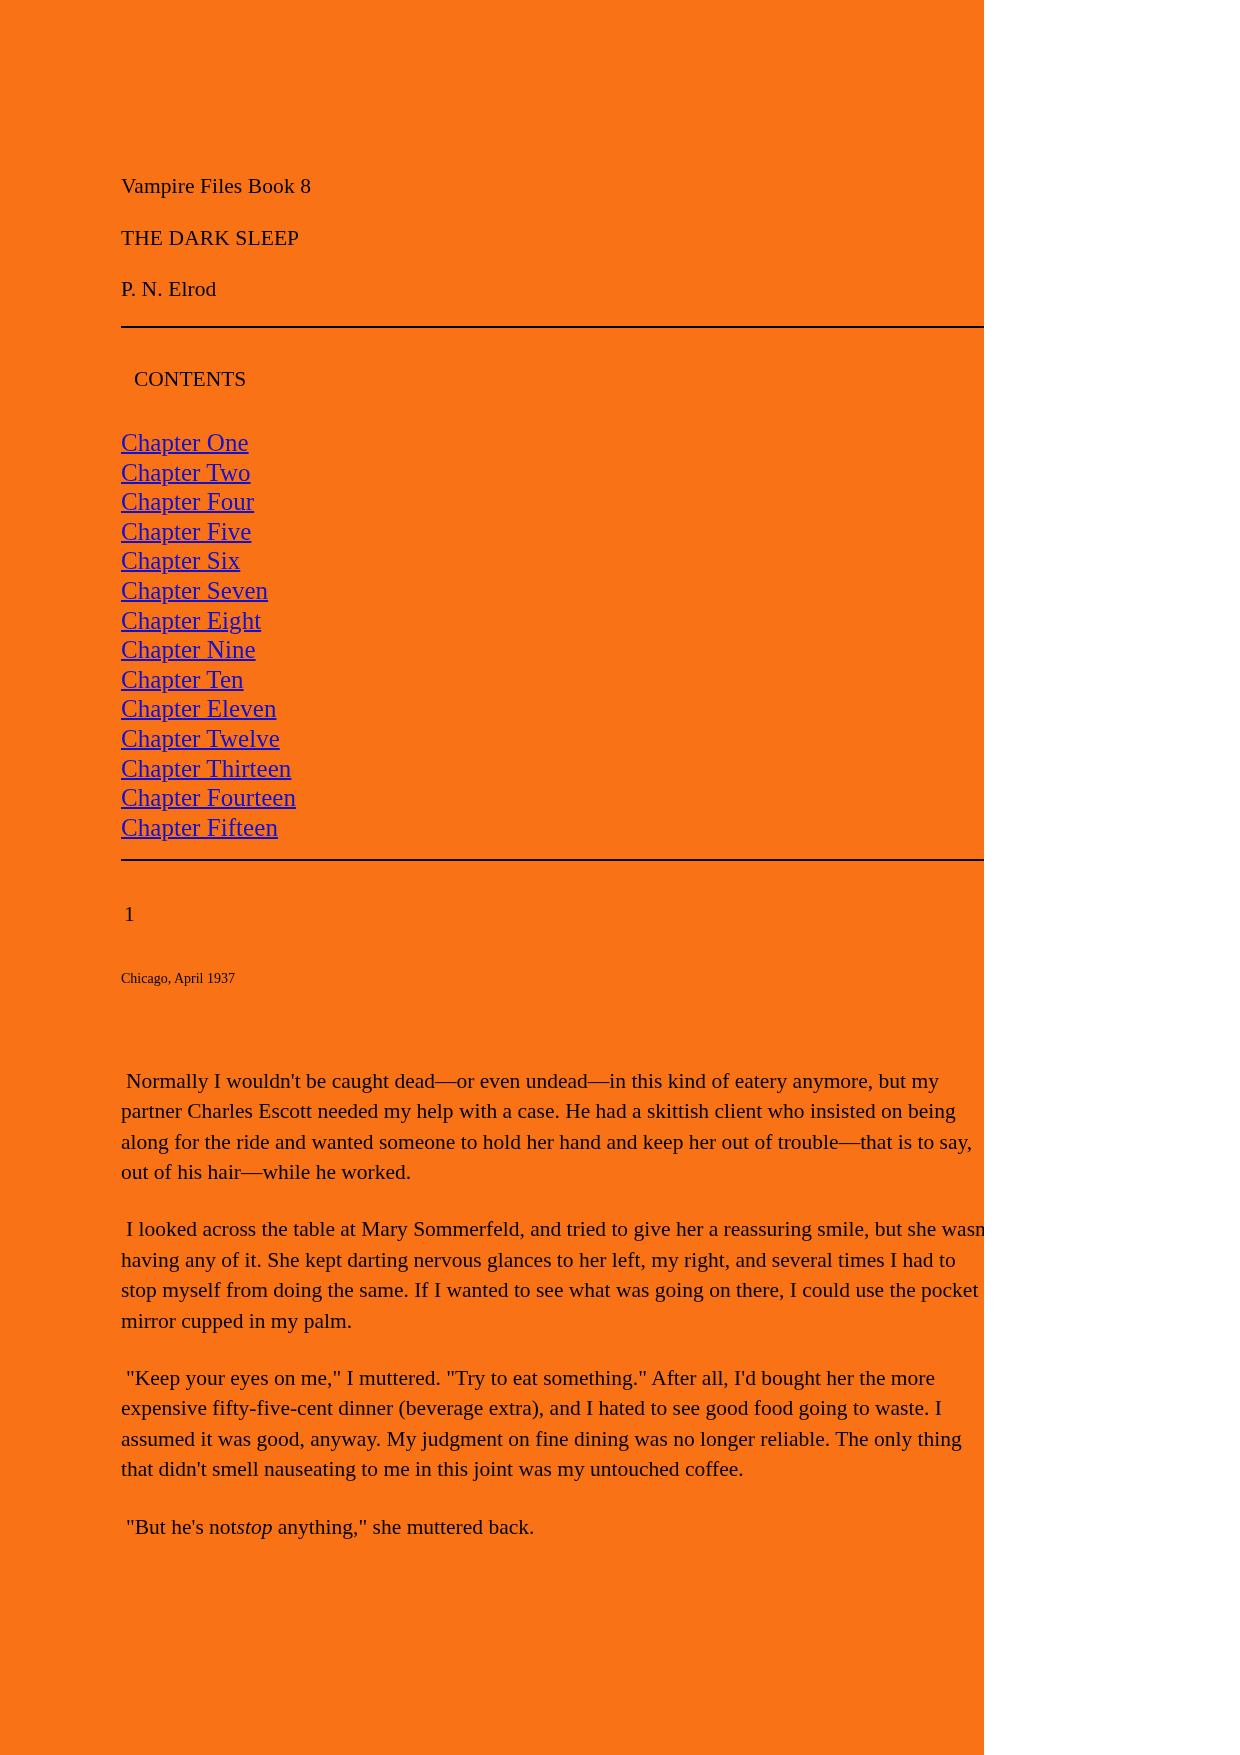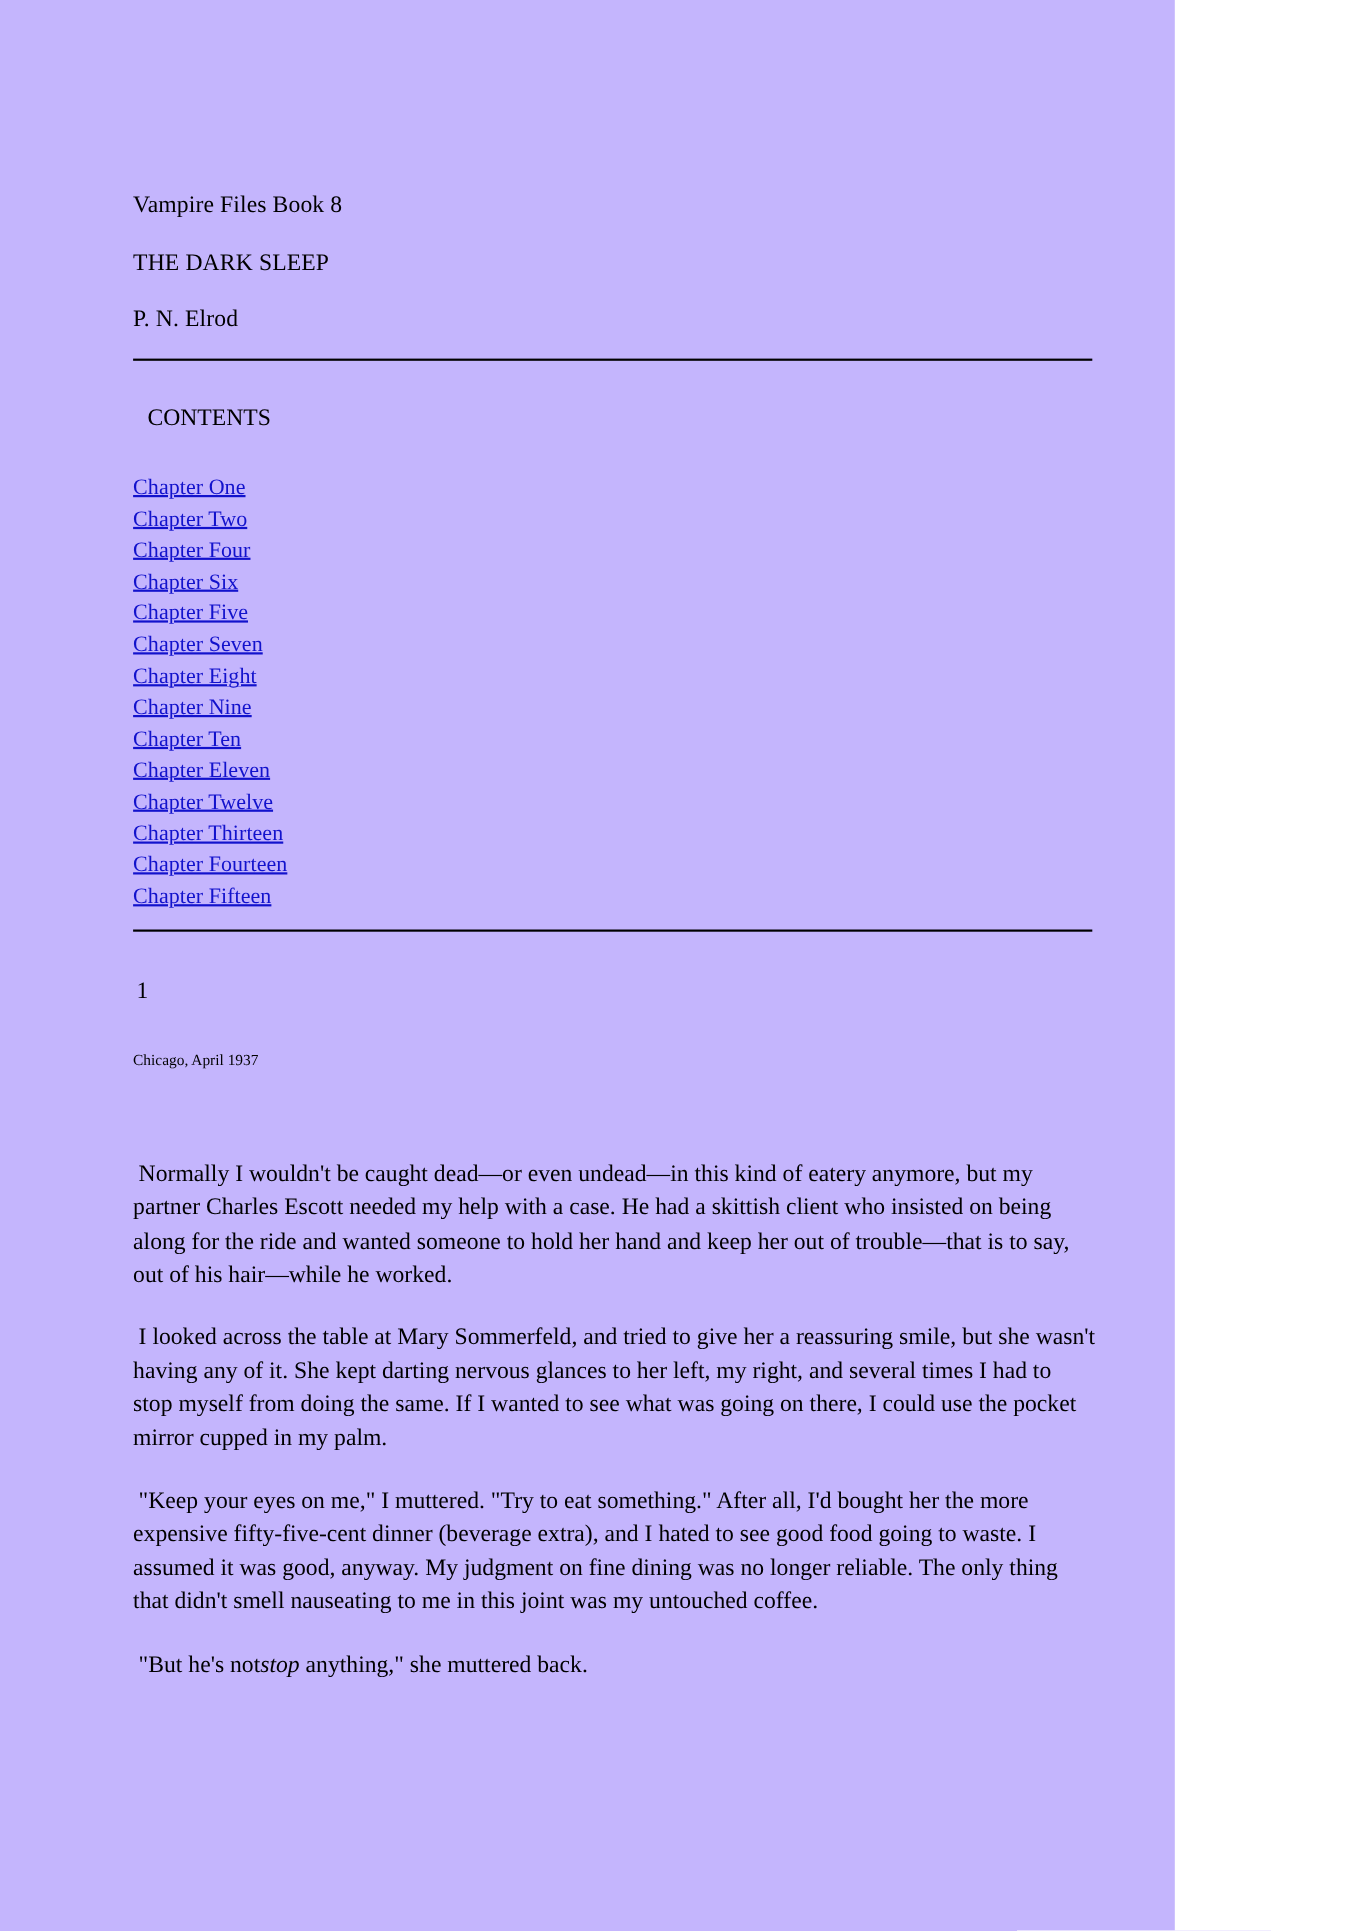--- a/index.html
+++ b/index.html
@@ -9,25 +9,25 @@
   }
   body {
     width: 1240px;
     height: 1755px;
     font-family: "Liberation Serif", "DejaVu Serif", serif;
     color: #000000;
     -webkit-font-smoothing: antialiased;
   }
   .page {
     position: relative;
-    width: 1068px;
+    width: 984px;
     height: 1755px;
     box-sizing: border-box;
     padding: 0;
-    background: #c4b5fd;
+    background: #f97316;
     overflow: hidden;
   }
   
   .content {
     position: absolute;
     left: 121px;
     top: 176px;
     width: 875px;
   }
 
@@ -60,21 +60,21 @@
     margin: 40px 0 0 0;
     padding: 0;
     list-style: none;
   }
   .toc li {
     margin: 0;
     padding: 0;
     line-height: 26.6px;
   }
   .toc a {
-    font-size: 20px;
+    font-size: 25px;
     color: #1212cc;
     text-decoration: underline;
     text-underline-offset: 1px;
     letter-spacing: 0.05px;
   }
   .toc li.first a { padding-left: 0; }
 
   .rule-wrap-2 { margin-top: 15px; }
 
   .chapter-number {
@@ -115,22 +115,22 @@
     <div class="front-line author">P. N. Elrod</div>
 
     <hr class="rule">
 
     <div class="contents-heading">CONTENTS</div>
 
     <ul class="toc">
       <li class="first"><a href="#"> Chapter One</a></li>
       <li><a href="#">Chapter Two</a></li>
       <li><a href="#">Chapter Four</a></li>
+      <li><a href="#">Chapter Five</a></li>
       <li><a href="#">Chapter Six</a></li>
-      <li><a href="#">Chapter Five</a></li>
       <li><a href="#">Chapter Seven</a></li>
       <li><a href="#">Chapter Eight</a></li>
       <li><a href="#">Chapter Nine</a></li>
       <li><a href="#">Chapter Ten</a></li>
       <li><a href="#">Chapter Eleven</a></li>
       <li><a href="#">Chapter Twelve</a></li>
       <li><a href="#">Chapter Thirteen</a></li>
       <li><a href="#">Chapter Fourteen</a></li>
       <li><a href="#">Chapter Fifteen</a></li>
     </ul>

